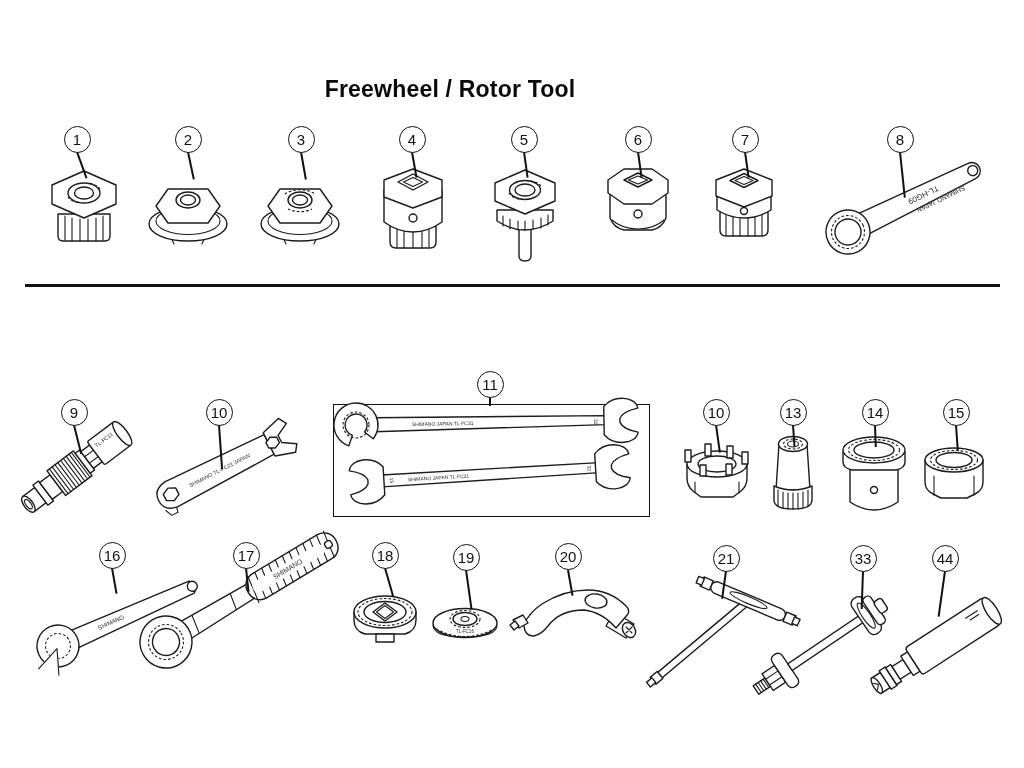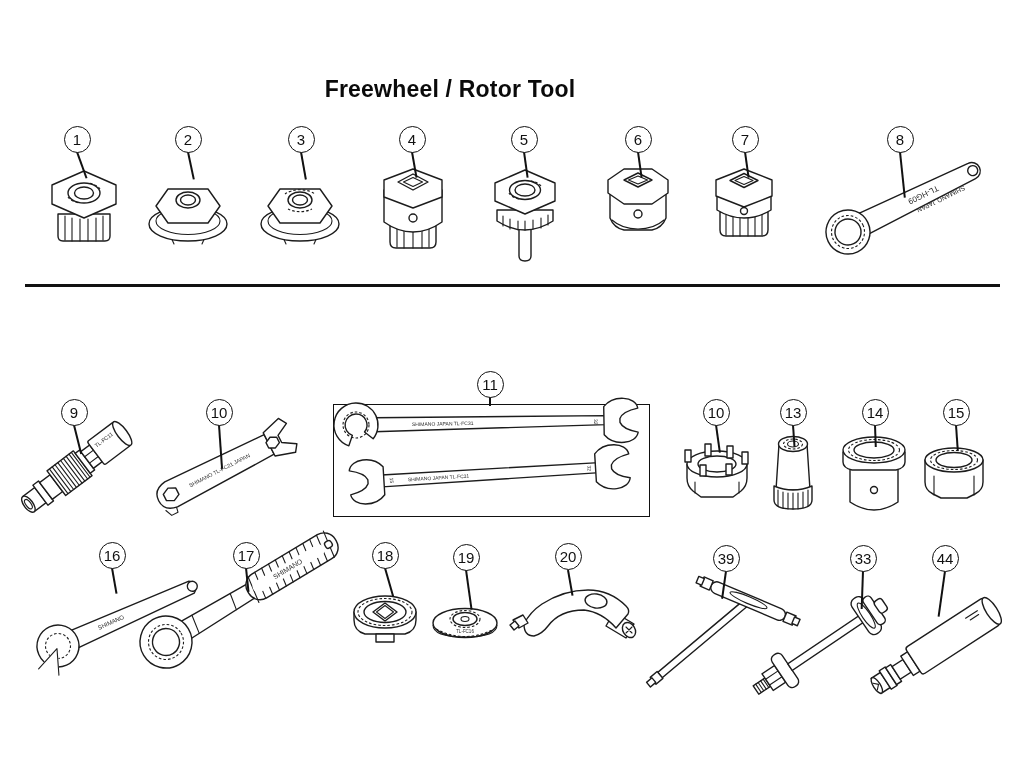--- a/index.html
+++ b/index.html
@@ -45,21 +45,21 @@
   <div class="callout" style="left:476.5px;top:370.5px">11</div>
   <div class="callout" style="left:702.5px;top:398.5px">10</div>
   <div class="callout" style="left:779.5px;top:398.5px">13</div>
   <div class="callout" style="left:861.5px;top:398.5px">14</div>
   <div class="callout" style="left:942.5px;top:398.5px">15</div>
   <div class="callout" style="left:98.5px;top:541.5px">16</div>
   <div class="callout" style="left:232.5px;top:541.5px">17</div>
   <div class="callout" style="left:371.5px;top:541.5px">18</div>
   <div class="callout" style="left:452.5px;top:543.5px">19</div>
   <div class="callout" style="left:554.5px;top:543px">20</div>
-  <div class="callout" style="left:712.5px;top:544.5px">39</div>
+  <div class="callout" style="left:712.5px;top:544.5px">21</div>
   <div class="callout" style="left:849.5px;top:544.5px">33</div>
   <div class="callout" style="left:931.5px;top:544.5px">44</div>
 
   <i class="cline" style="left:76.2px;top:152px;height:28px;transform:rotate(-20deg)"></i>
   <i class="cline" style="left:187.2px;top:152px;height:28px;transform:rotate(-12deg)"></i>
   <i class="cline" style="left:300.2px;top:152px;height:28px;transform:rotate(-10deg)"></i>
   <i class="cline" style="left:411.2px;top:152px;height:26px;transform:rotate(-10deg)"></i>
   <i class="cline" style="left:523.2px;top:152px;height:26px;transform:rotate(-8deg)"></i>
   <i class="cline" style="left:637.2px;top:152px;height:26px;transform:rotate(-8deg)"></i>
   <i class="cline" style="left:744.2px;top:152px;height:26px;transform:rotate(-8deg)"></i>

